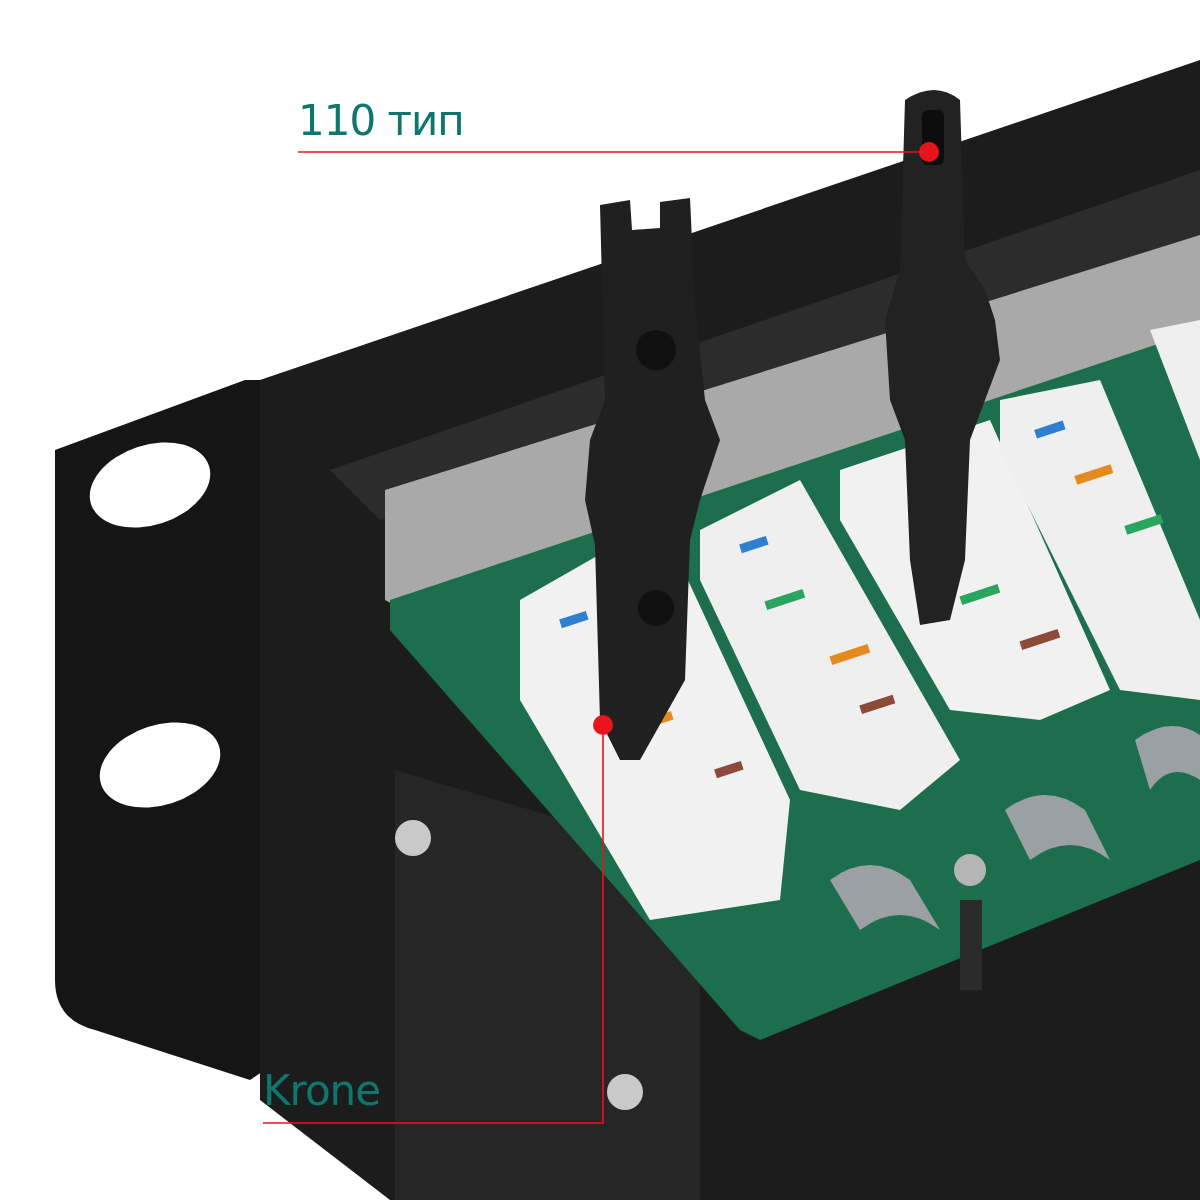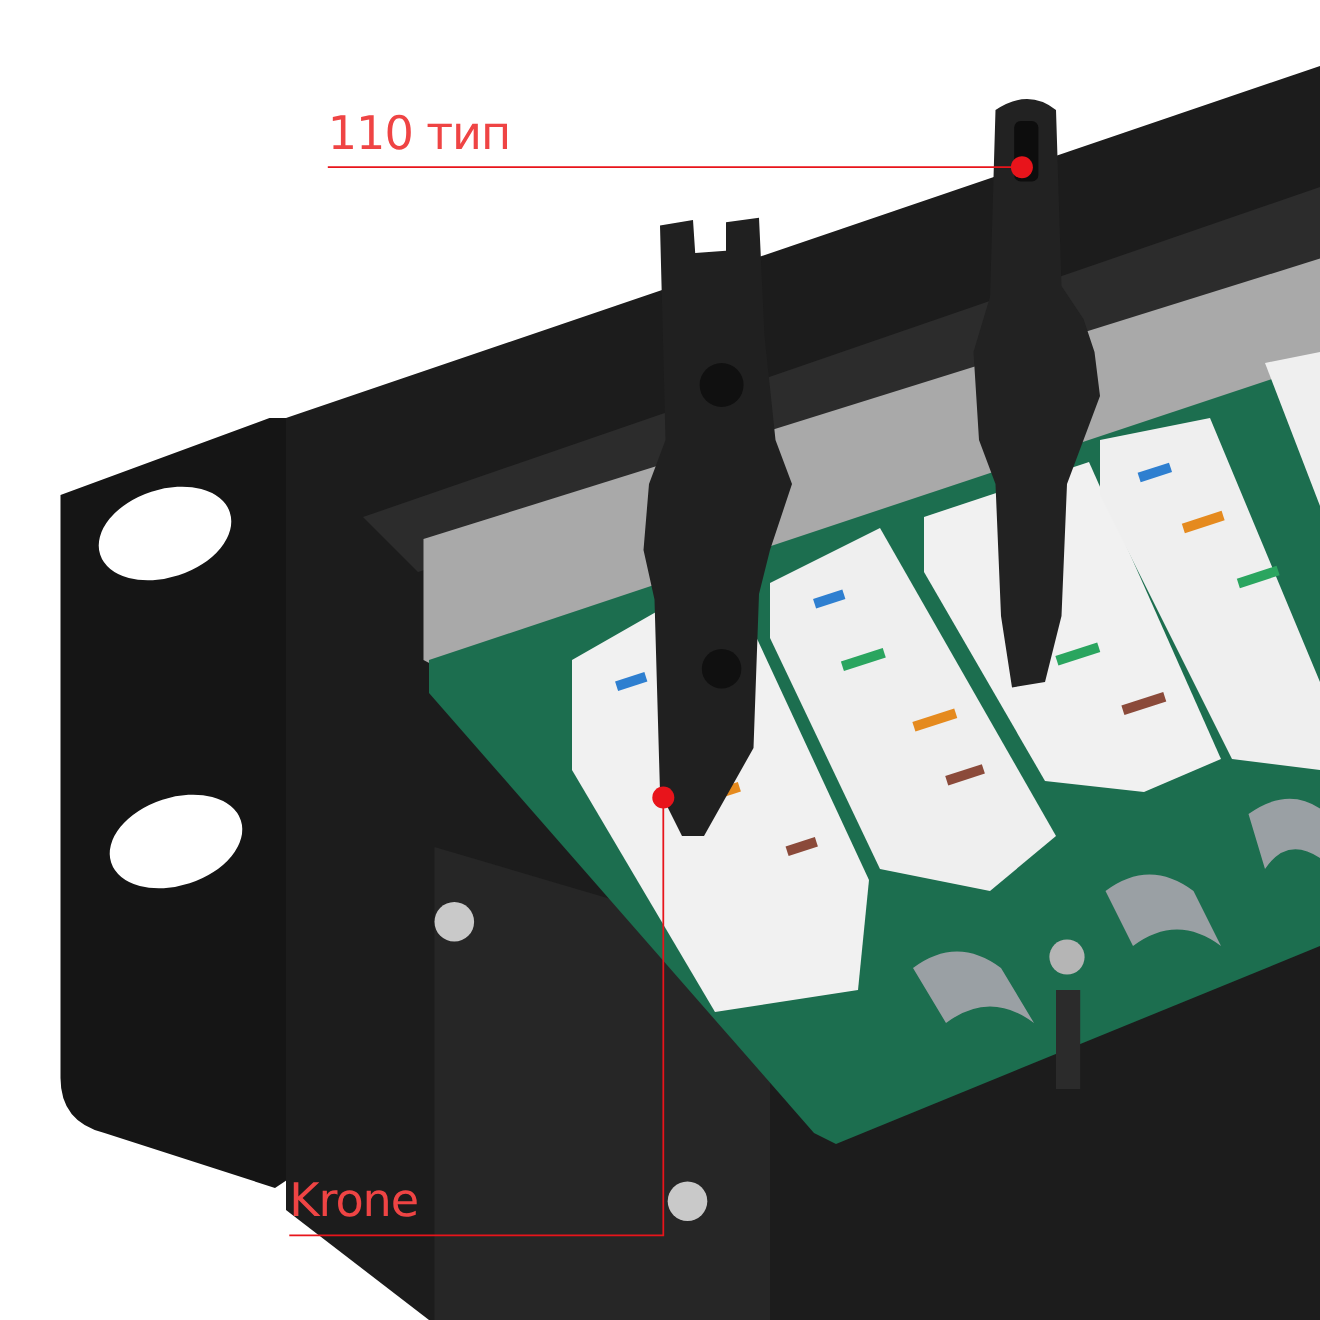--- a/index.html
+++ b/index.html
@@ -1,18 +1,18 @@
 <!DOCTYPE html>
 <html><head>
 <meta charset="utf-8">
 <style>
   html, body { margin: 0; padding: 0; }
   body { width: 1200px; height: 1200px; position: relative; overflow: hidden; background: #ffffff; font-family: "Liberation Sans", sans-serif; }
   .layer { position: absolute; left: 0; top: 0; }
-  .label { position: absolute; color: #ef4444; font-family: "DejaVu Sans", sans-serif; font-size: 42px; letter-spacing: -1px; }
+  .label { position: absolute; color: #0f766e; font-family: "DejaVu Sans", sans-serif; font-size: 42px; letter-spacing: -1px; }
 </style>
 </head>
 <body>
 
 <svg class="layer" width="1200" height="1200" viewBox="0 0 1200 1200">
 
   <path d="M55 450 L245 380 L280 380 L280 1060 L250 1080 L95 1030 Q55 1020 55 980 Z" fill="#151515"></path>
   <ellipse cx="150" cy="485" rx="62" ry="40" transform="rotate(-18 150 485)" fill="#ffffff"></ellipse>
   <ellipse cx="160" cy="765" rx="62" ry="40" transform="rotate(-18 160 765)" fill="#ffffff"></ellipse>
 

